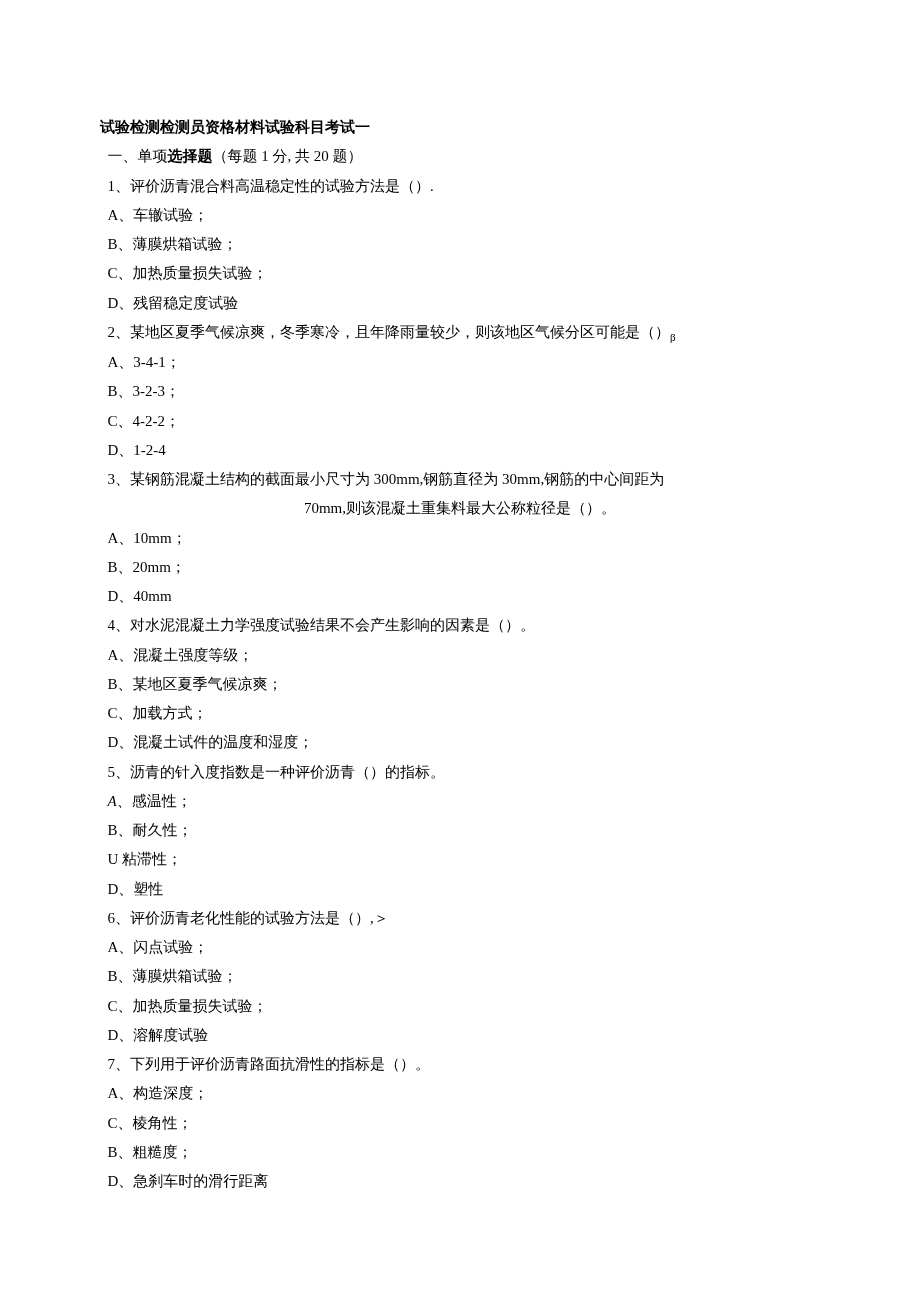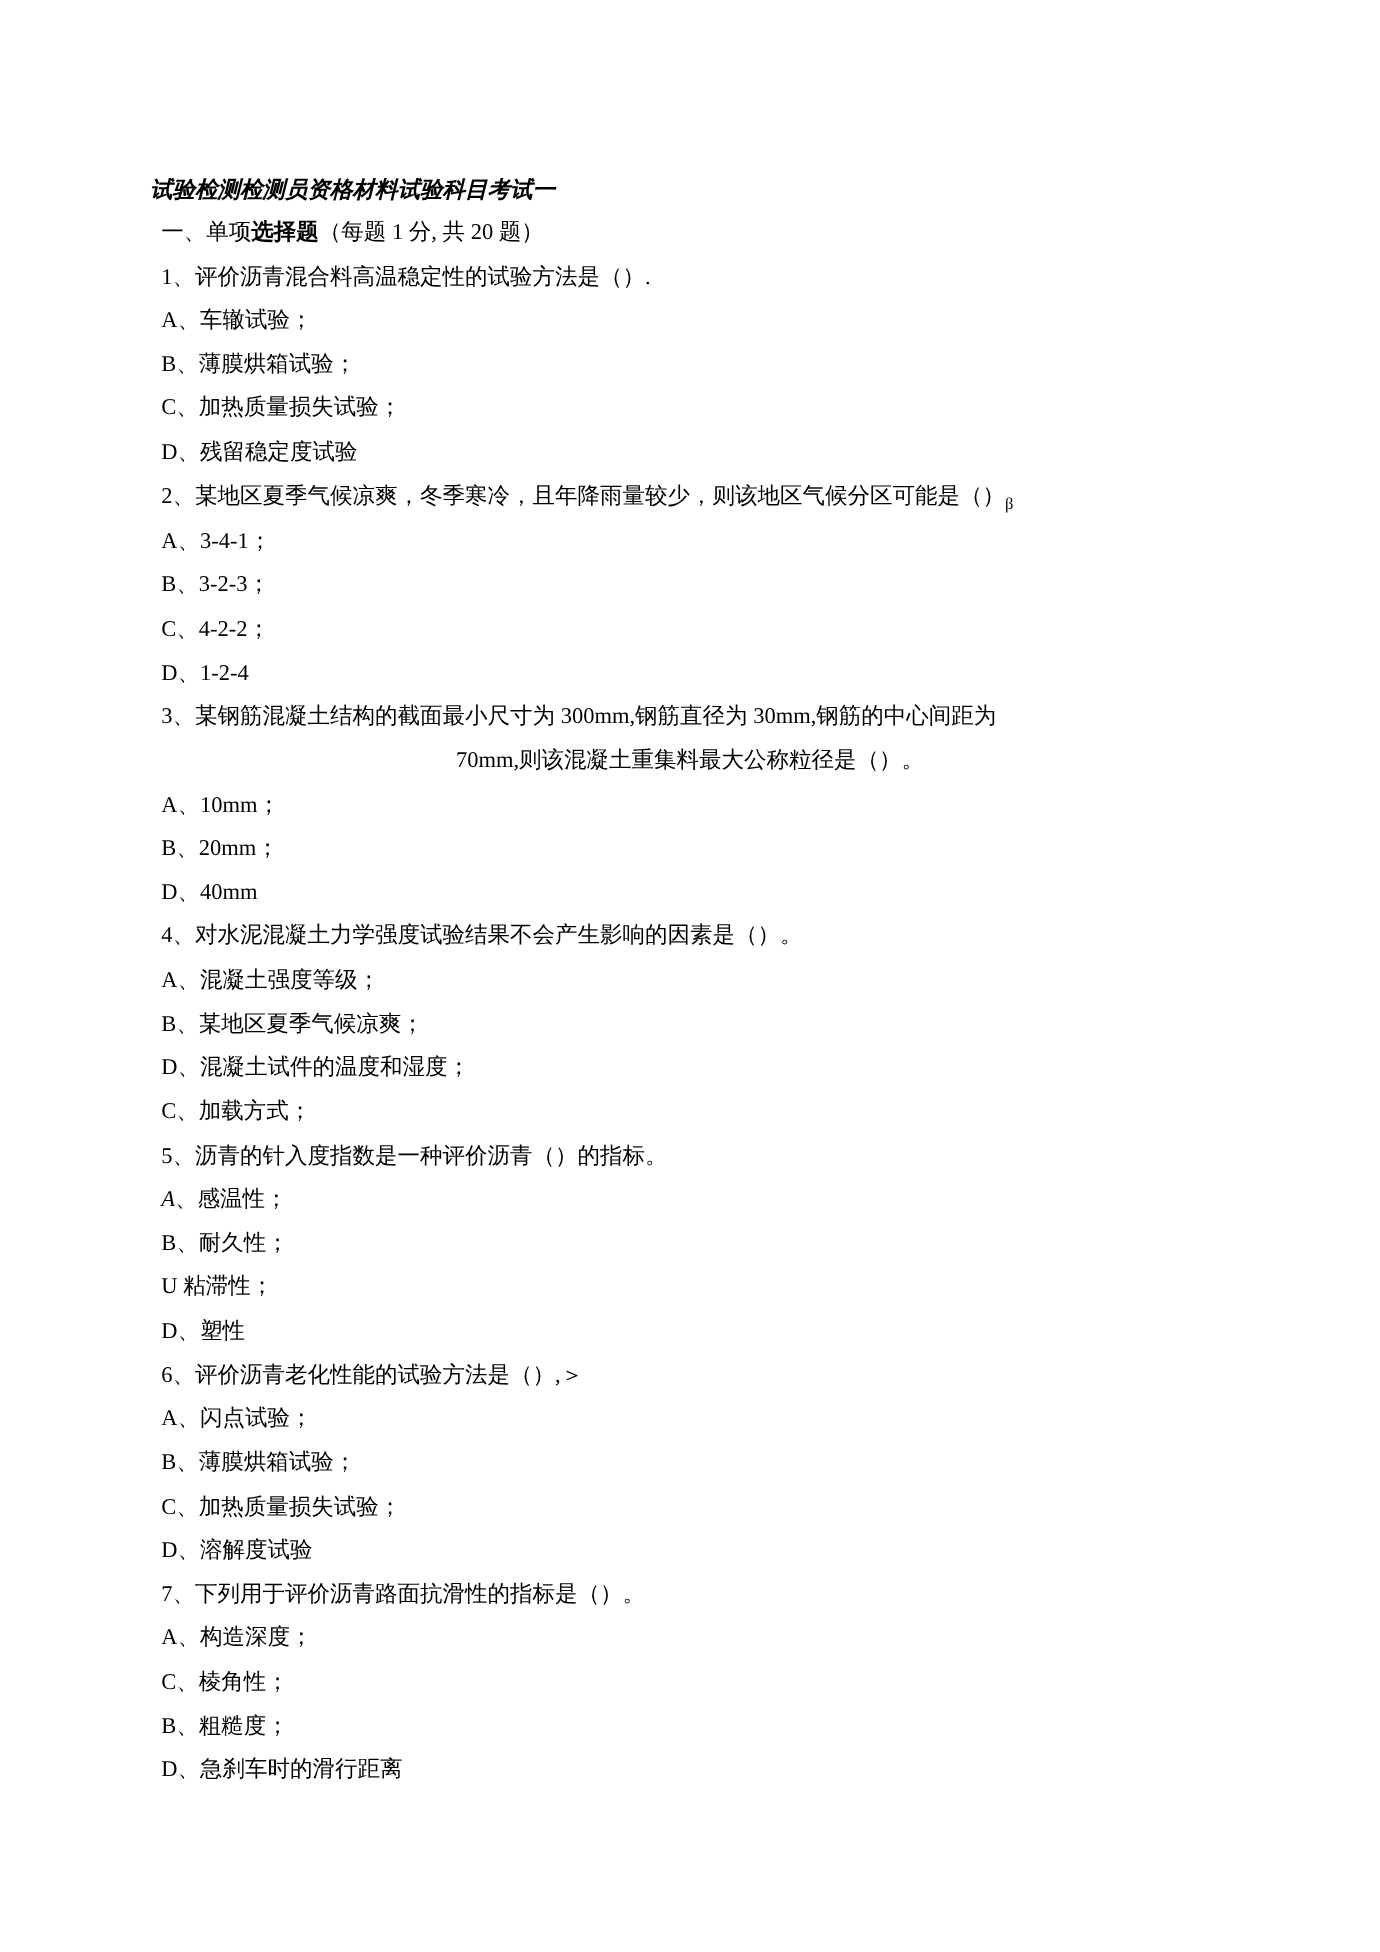--- a/index.html
+++ b/index.html
@@ -16,27 +16,26 @@
     font-family: "SimSun", "Songti SC", serif;
     font-size: 15px;
     color: #000;
     line-height: 1.95;
   }
   .title {
     font-family: "SimHei", "Heiti SC", sans-serif;
     font-weight: bold;
     font-size: 15px;
     text-indent: 2em;
-    font-style: italic;
   }
   .section {
     text-indent: 2.5em;
   }
   .section .bold {
-    font-family: Liberation Serif, serif;
+    font-family: Liberation Sans, sans-serif;
     font-weight: bold;
   }
   .q {
     text-indent: 2.5em;
   }
   .q-wrap {
     text-indent: 0;
     padding-left: 0;
     text-align: center;
   }
@@ -83,22 +82,22 @@
 
   <div class="q">3、某钢筋混凝土结构的截面最小尺寸为 300mm,钢筋直径为 30mm,钢筋的中心间距为</div>
   <div class="q-wrap">70mm,则该混凝土重集料最大公称粒径是（）。</div>
   <div class="opt">A、10mm；</div>
   <div class="opt">B、20mm；</div>
   <div class="opt">D、40mm</div>
 
   <div class="q">4、对水泥混凝土力学强度试验结果不会产生影响的因素是（）。</div>
   <div class="opt">A、混凝土强度等级；</div>
   <div class="opt">B、某地区夏季气候凉爽；</div>
+  <div class="opt">C、加载方式；</div>
   <div class="opt">D、混凝土试件的温度和湿度；</div>
-  <div class="opt">C、加载方式；</div>
 
   <div class="q">5、沥青的针入度指数是一种评价沥青（）的指标。</div>
   <div class="opt"><span class="opt-a-italic">A</span><span>、感温性；</span></div>
   <div class="opt">B、耐久性；</div>
   <div class="opt-u"><span>U</span><span style="font-family:'SimSun','Songti SC',serif;"> 粘滞性；</span></div>
   <div class="opt">D、塑性</div>
 
   <div class="q">6、评价沥青老化性能的试验方法是（）,＞</div>
   <div class="opt">A、闪点试验；</div>
   <div class="opt">B、薄膜烘箱试验；</div>

